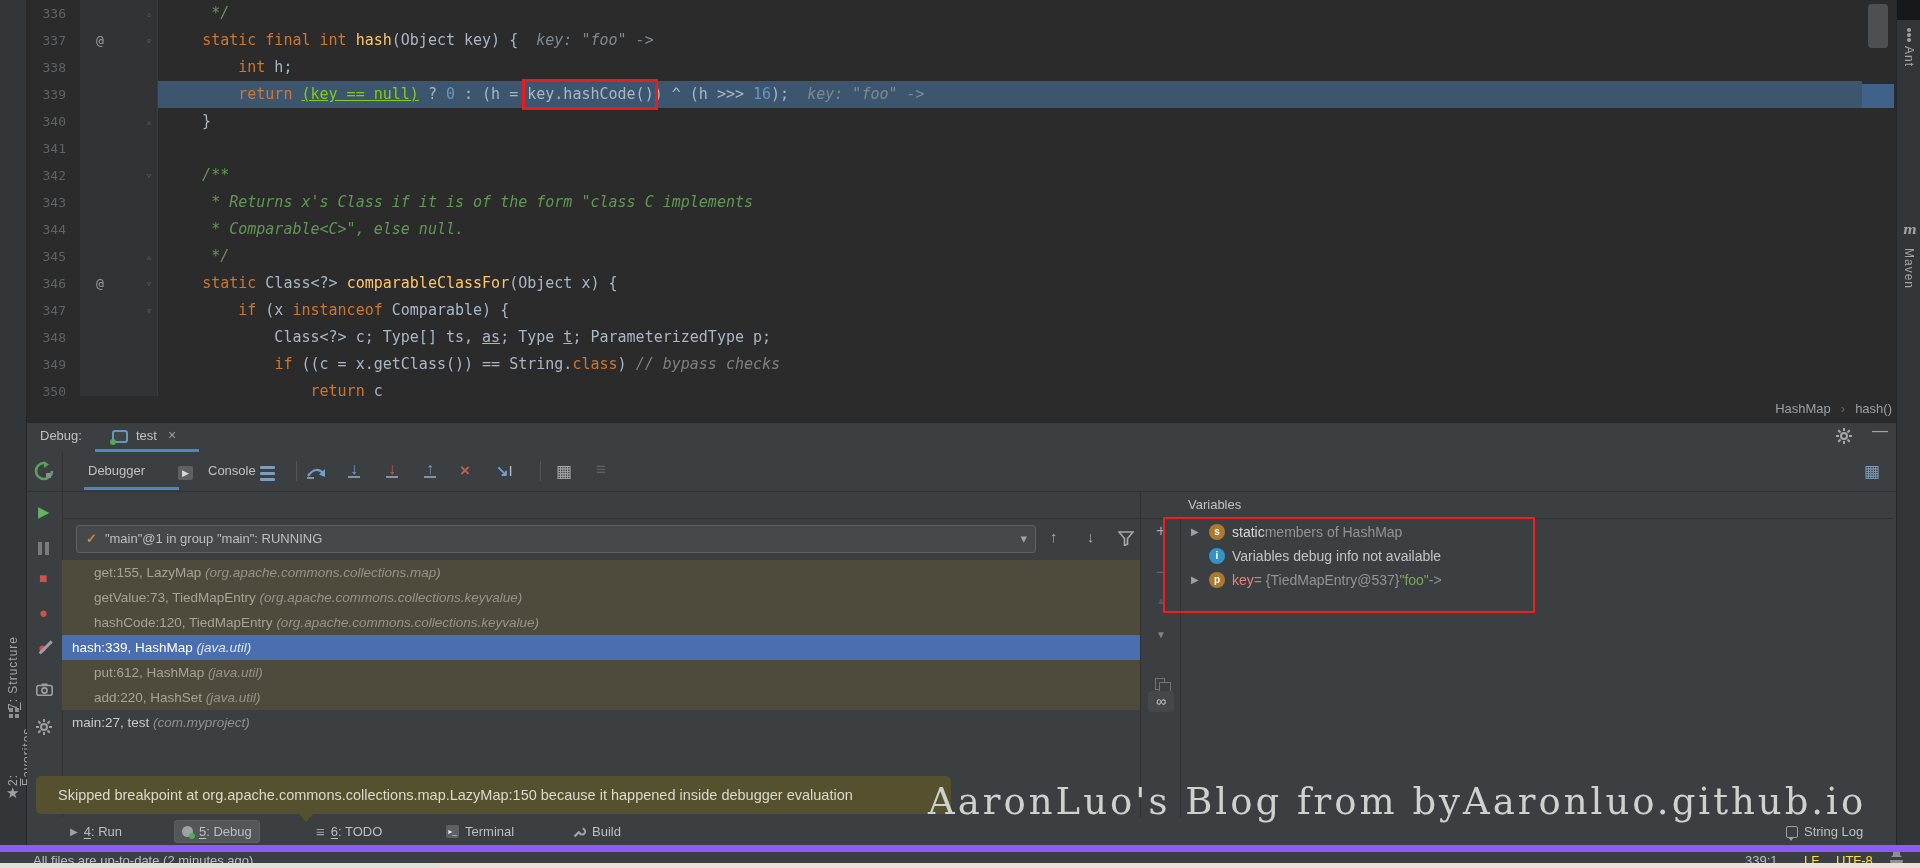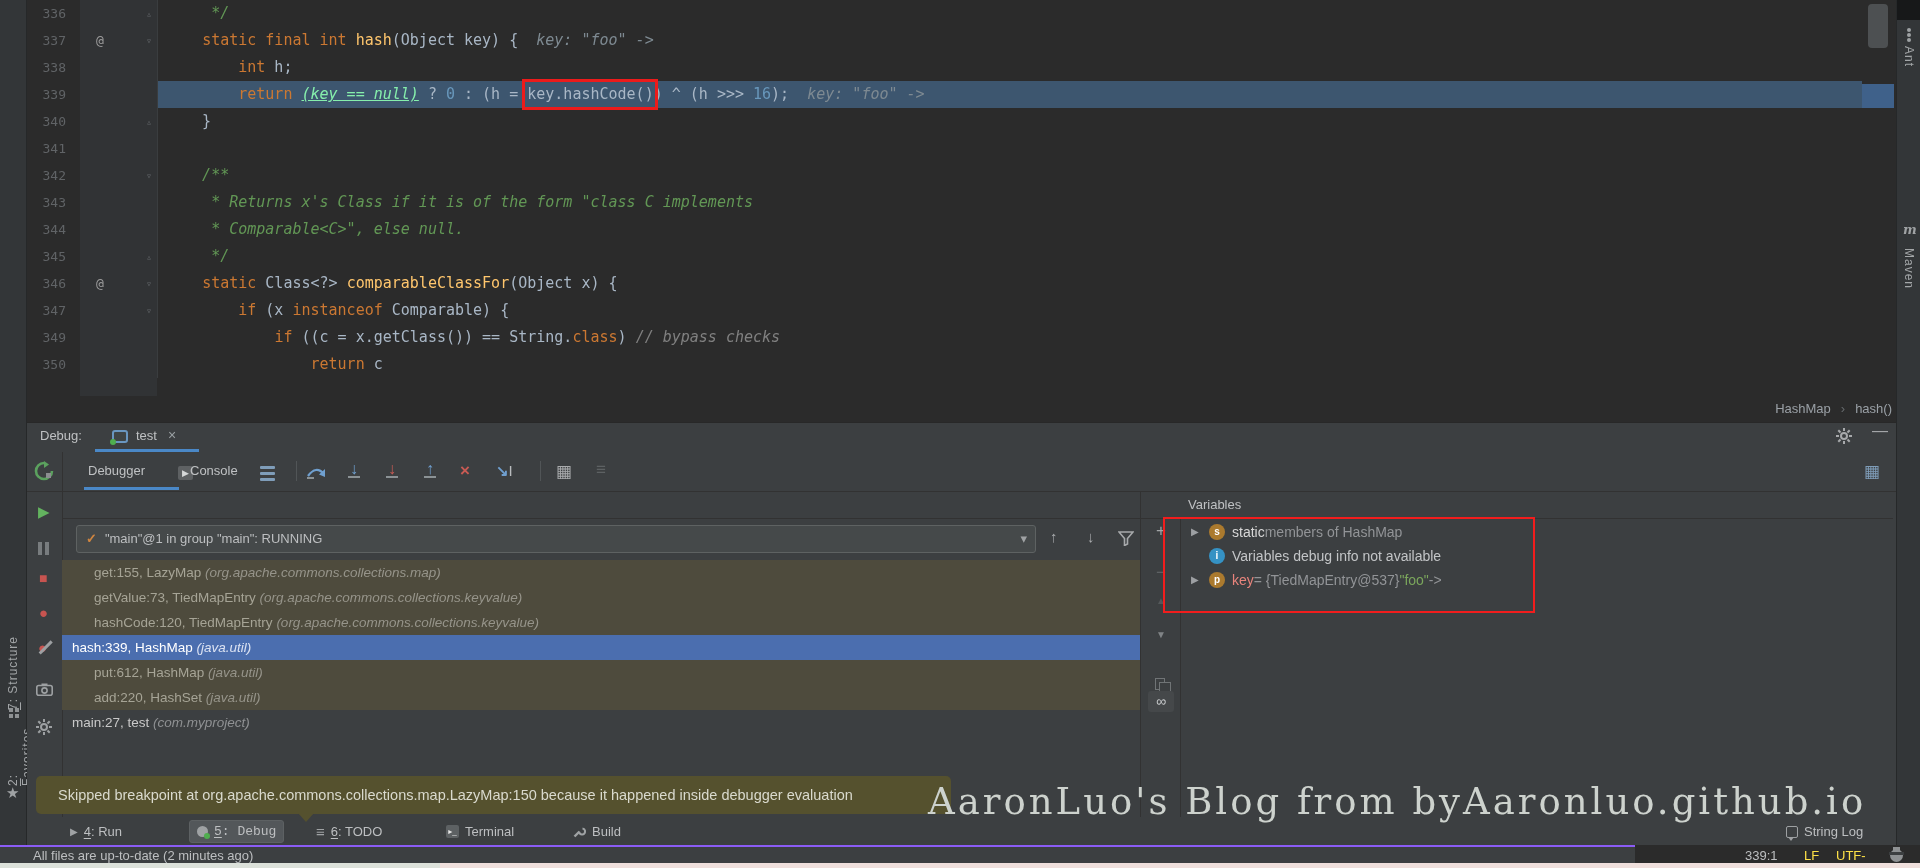--- a/index.html
+++ b/index.html
@@ -26,21 +26,21 @@
   .gut { width:77px; flex:none; position:relative; }
   .gut .at { position:absolute; left:16px; font-style:normal; color:#9b9b9b; font-size:13px; }
   .gut .fold { position:absolute; right:5px; font-style:normal; color:#5f6366; font-size:10px; }
   .code { flex:1; border-left:1px solid #3a3d3f; padding-left:8px; }
   .row.exec .code { background:#3d566f; }
   .pln { color:#a9b7c6; } .kw { color:#cc7832; } .me { color:#ffc66d; }
   .num { color:#6897bb; }
   .doc { color:#629755; font-style:italic; }
   .cmt { color:#808080; font-style:italic; }
   .hint { color:#7e8a92; font-style:italic; }
-  .link { color:#86efac; text-decoration:underline;font-style:italic; }
+  .link { color:#84cc16; text-decoration:underline; }
   .ul { text-decoration:underline; }
   .redbox { position:relative; }
   .redbox::after { content:""; position:absolute; left:-5px; right:-4px; top:-6px; bottom:-7px; border:3px solid #ec1b1b; pointer-events:none; }
 
   
   #scroll-thumb { left:1868px; top:4px; width:20px; height:44px; background:#4d5052; border-radius:4px; }
   #scroll-exec-mark { left:1862px; top:84px; width:32px; height:24px; background:#3f618a; }
 
   
   #breadcrumb { left:28px; top:396px; width:1864px; height:26px; background:#2b2b2b; font-size:13px; color:#9aa0a6; line-height:26px;text-align:right; }
@@ -57,21 +57,21 @@
   #test-tab-icon::after { content:""; position:absolute; left:-4px; bottom:-4px; width:6px; height:6px; border-radius:50%; background:#4fae4e; }
   #tab-close { left:168px; top:427px; color:#9aa0a3; font-size:14px; }
   #debug-settings-icon { left:1836px; top:428px; }
   #debug-minimize-icon { left:1872px; top:422px; color:#a7a9ab; font-size:16px; }
 
   
   #toolbar-border { left:27px; top:491px; width:1869px; height:1px; background:#323232; }
   #tab-debugger { left:88px; top:463px; }
   #debugger-underline { left:84px; top:487px; width:95px; height:3px; background:#4a88c7; }
   #console-icon { left:178px; top:466px; width:15px; height:14px; background:#5e6163; border-radius:2px; color:#d6d8d9; font-size:9px; text-align:center; line-height:14px; }
-  #tab-console { left:190px; top:463px; }
+  #tab-console { left:208px; top:463px; }
   .hamb { left:260px; top:466px; }
   .hamb div { width:15px; height:3px; background:#7f9db9; margin-bottom:3px; border-radius:1px; }
   .vsep { width:1px; height:20px; background:#515557; }
   .icon-blue { color:#6f9fcf; } .icon-red { color:#c95b54; }
   .step { font-size:16px; font-weight:bold; border-bottom:2px solid #8b9295; line-height:15px; padding:0 2px; }
   #frames-header { left:85px; top:497px;margin-top:26px; }
   #vars-header { left:1188px; top:497px; }
   #content-header-border { left:62px; top:518px; width:1831px; height:1px; background:#323232; }
   #left-col-border { left:62px; top:452px; width:1px; height:365px; background:#323232; }
   #split1 { left:1140px; top:492px; width:1px; height:325px; background:#323232; }
@@ -116,21 +116,21 @@
   #toast { left:36px; top:776px; width:915px; height:38px; background:#55512e; border-radius:5px; line-height:38px; padding-left:22px; font-size:14.5px; color:#dadace; z-index:40; }
   #toast-tail { left:298px; top:813px; width:0; height:0; border-left:8px solid transparent; border-right:8px solid transparent; border-top:9px solid #55512e; z-index:40; }
 
   
   #tw-bar { left:27px; top:817px; width:1869px; height:28px; font-size:13px; color:#bdbfc1; }
   .tw-item { position:absolute; top:3px; height:23px; line-height:23px; display:flex; align-items:center; gap:6px; padding:0 7px; border-radius:3px; }
   .tw-item.active { background:#53575a; border:1px solid #5d6163; }
   .tw-item u { text-underline-offset:2px; }
 
   
-  #status-bar { left:0; top:845px; width:1635px; height:18px; background:#3c3f41; border-top:2px solid #8b5cf6; font-size:13px; color:#bdbfc1; }
+  #status-bar { left:0; top:845px; width:1920px; height:18px; background:#3c3f41; border-top:7px solid #8b5cf6; font-size:13px; color:#bdbfc1; }
   .dim { color:#fde047; }
 
   
   #event-log { left:1786px; top:824px; display:flex; gap:6px; align-items:center; font-size:13px; color:#bdbfc1; z-index:41; }
   #event-log-icon { width:12px; height:12px; border:1.5px solid #9da0a2; border-radius:2px; position:relative; }
   #event-log-icon::after { content:""; position:absolute; left:1px; bottom:-4px; border-left:3px solid transparent; border-right:3px solid transparent; border-top:4px solid #9da0a2; }
 
   
   #watermark { left:928px; top:780px; font-family:"DejaVu Serif",serif; font-size:37px; letter-spacing:3px; color:#cdd2cd; z-index:45; white-space:nowrap; }
 
@@ -172,20 +172,21 @@
         <div class="row"><span class="ln">338</span><span class="gut"></span><span class="code"><span class="pln">        </span><span class="kw">int</span><span class="pln"> h;</span></span></div>
         <div class="row exec"><span class="ln">339</span><span class="gut"></span><span class="code"><span class="pln">        </span><span class="kw">return </span><span class="link">(key == null)</span><span class="pln"> ? </span><span class="num">0</span><span class="pln"> : (h = </span><span class="pln redbox">key.hashCode()</span><span class="pln">) ^ (h &gt;&gt;&gt; </span><span class="num">16</span><span class="pln">);</span><span class="hint">  key: "foo" -&gt;</span></span></div>
         <div class="row"><span class="ln">340</span><span class="gut"><i class="fold">▵</i></span><span class="code"><span class="pln">    }</span></span></div>
         <div class="row"><span class="ln">341</span><span class="gut"></span><span class="code"></span></div>
         <div class="row"><span class="ln">342</span><span class="gut"><i class="fold">▿</i></span><span class="code"><span class="doc">    /**</span></span></div>
         <div class="row"><span class="ln">343</span><span class="gut"></span><span class="code"><span class="doc">     * Returns x's Class if it is of the form "class C implements</span></span></div>
         <div class="row"><span class="ln">344</span><span class="gut"></span><span class="code"><span class="doc">     * Comparable&lt;C&gt;", else null.</span></span></div>
         <div class="row"><span class="ln">345</span><span class="gut"><i class="fold">▵</i></span><span class="code"><span class="doc">     */</span></span></div>
         <div class="row"><span class="ln">346</span><span class="gut"><i class="at">@</i><i class="fold">▿</i></span><span class="code"><span class="pln">    </span><span class="kw">static </span><span class="pln">Class&lt;?&gt; </span><span class="me">comparableClassFor</span><span class="pln">(Object x) {</span></span></div>
         <div class="row"><span class="ln">347</span><span class="gut"><i class="fold">▿</i></span><span class="code"><span class="pln">        </span><span class="kw">if </span><span class="pln">(x </span><span class="kw">instanceof</span><span class="pln"> Comparable) {</span></span></div>
+        <div class="row"><span class="ln">348</span><span class="gut"></span><span class="code"><span class="pln">            Class&lt;?&gt; c; Type[] ts, </span><span class="pln ul">as</span><span class="pln">; Type </span><span class="pln ul">t</span><span class="pln">; ParameterizedType p;</span></span></div>
         <div class="row"><span class="ln">349</span><span class="gut"></span><span class="code"><span class="pln">            </span><span class="kw">if </span><span class="pln">((c = x.getClass()) == String.</span><span class="kw">class</span><span class="pln">) </span><span class="cmt">// bypass checks</span></span></div>
         <div class="row"><span class="ln">350</span><span class="gut"></span><span class="code"><span class="pln">                </span><span class="kw">return</span><span class="pln"> c</span></span></div>
       </div>
   </div>
   <div id="scroll-thumb" class="abs"></div>
   <div id="scroll-exec-mark" class="abs"></div>
 
   
   <div id="breadcrumb" class="abs">
     <span style="margin-left:107px;">HashMap</span><span class="sep">›</span><span>hash()</span>
@@ -337,21 +338,21 @@
   
   <div id="toast" class="abs">Skipped breakpoint at org.apache.commons.collections.map.LazyMap:150 because it happened inside debugger evaluation</div>
   <div id="toast-tail" class="abs"></div>
 
   
   <div id="tw-bar" class="abs">
     <div class="tw-item" style="left:36px;">
       <span style="color:#9fa2a4; font-size:10px;">▶</span>
       <span><u>4</u><span>: Run</span></span>
     </div>
-    <div class="tw-item active" style="left:162px;font-family:Liberation Mono, monospace;">
+    <div class="tw-item active" style="left:147px;">
       <span class="bug-ic"></span>
       <span><u>5</u><span>: Debug</span></span>
     </div>
     <div class="tw-item" style="left:282px;">
       <span style="color:#9fa2a4; font-size:15px;">≡</span>
       <span><u>6</u><span>: TODO</span></span>
     </div>
     <div class="tw-item" style="left:412px;">
       <span class="term-ic">▸_</span>
       <span><span>Terminal</span></span>

